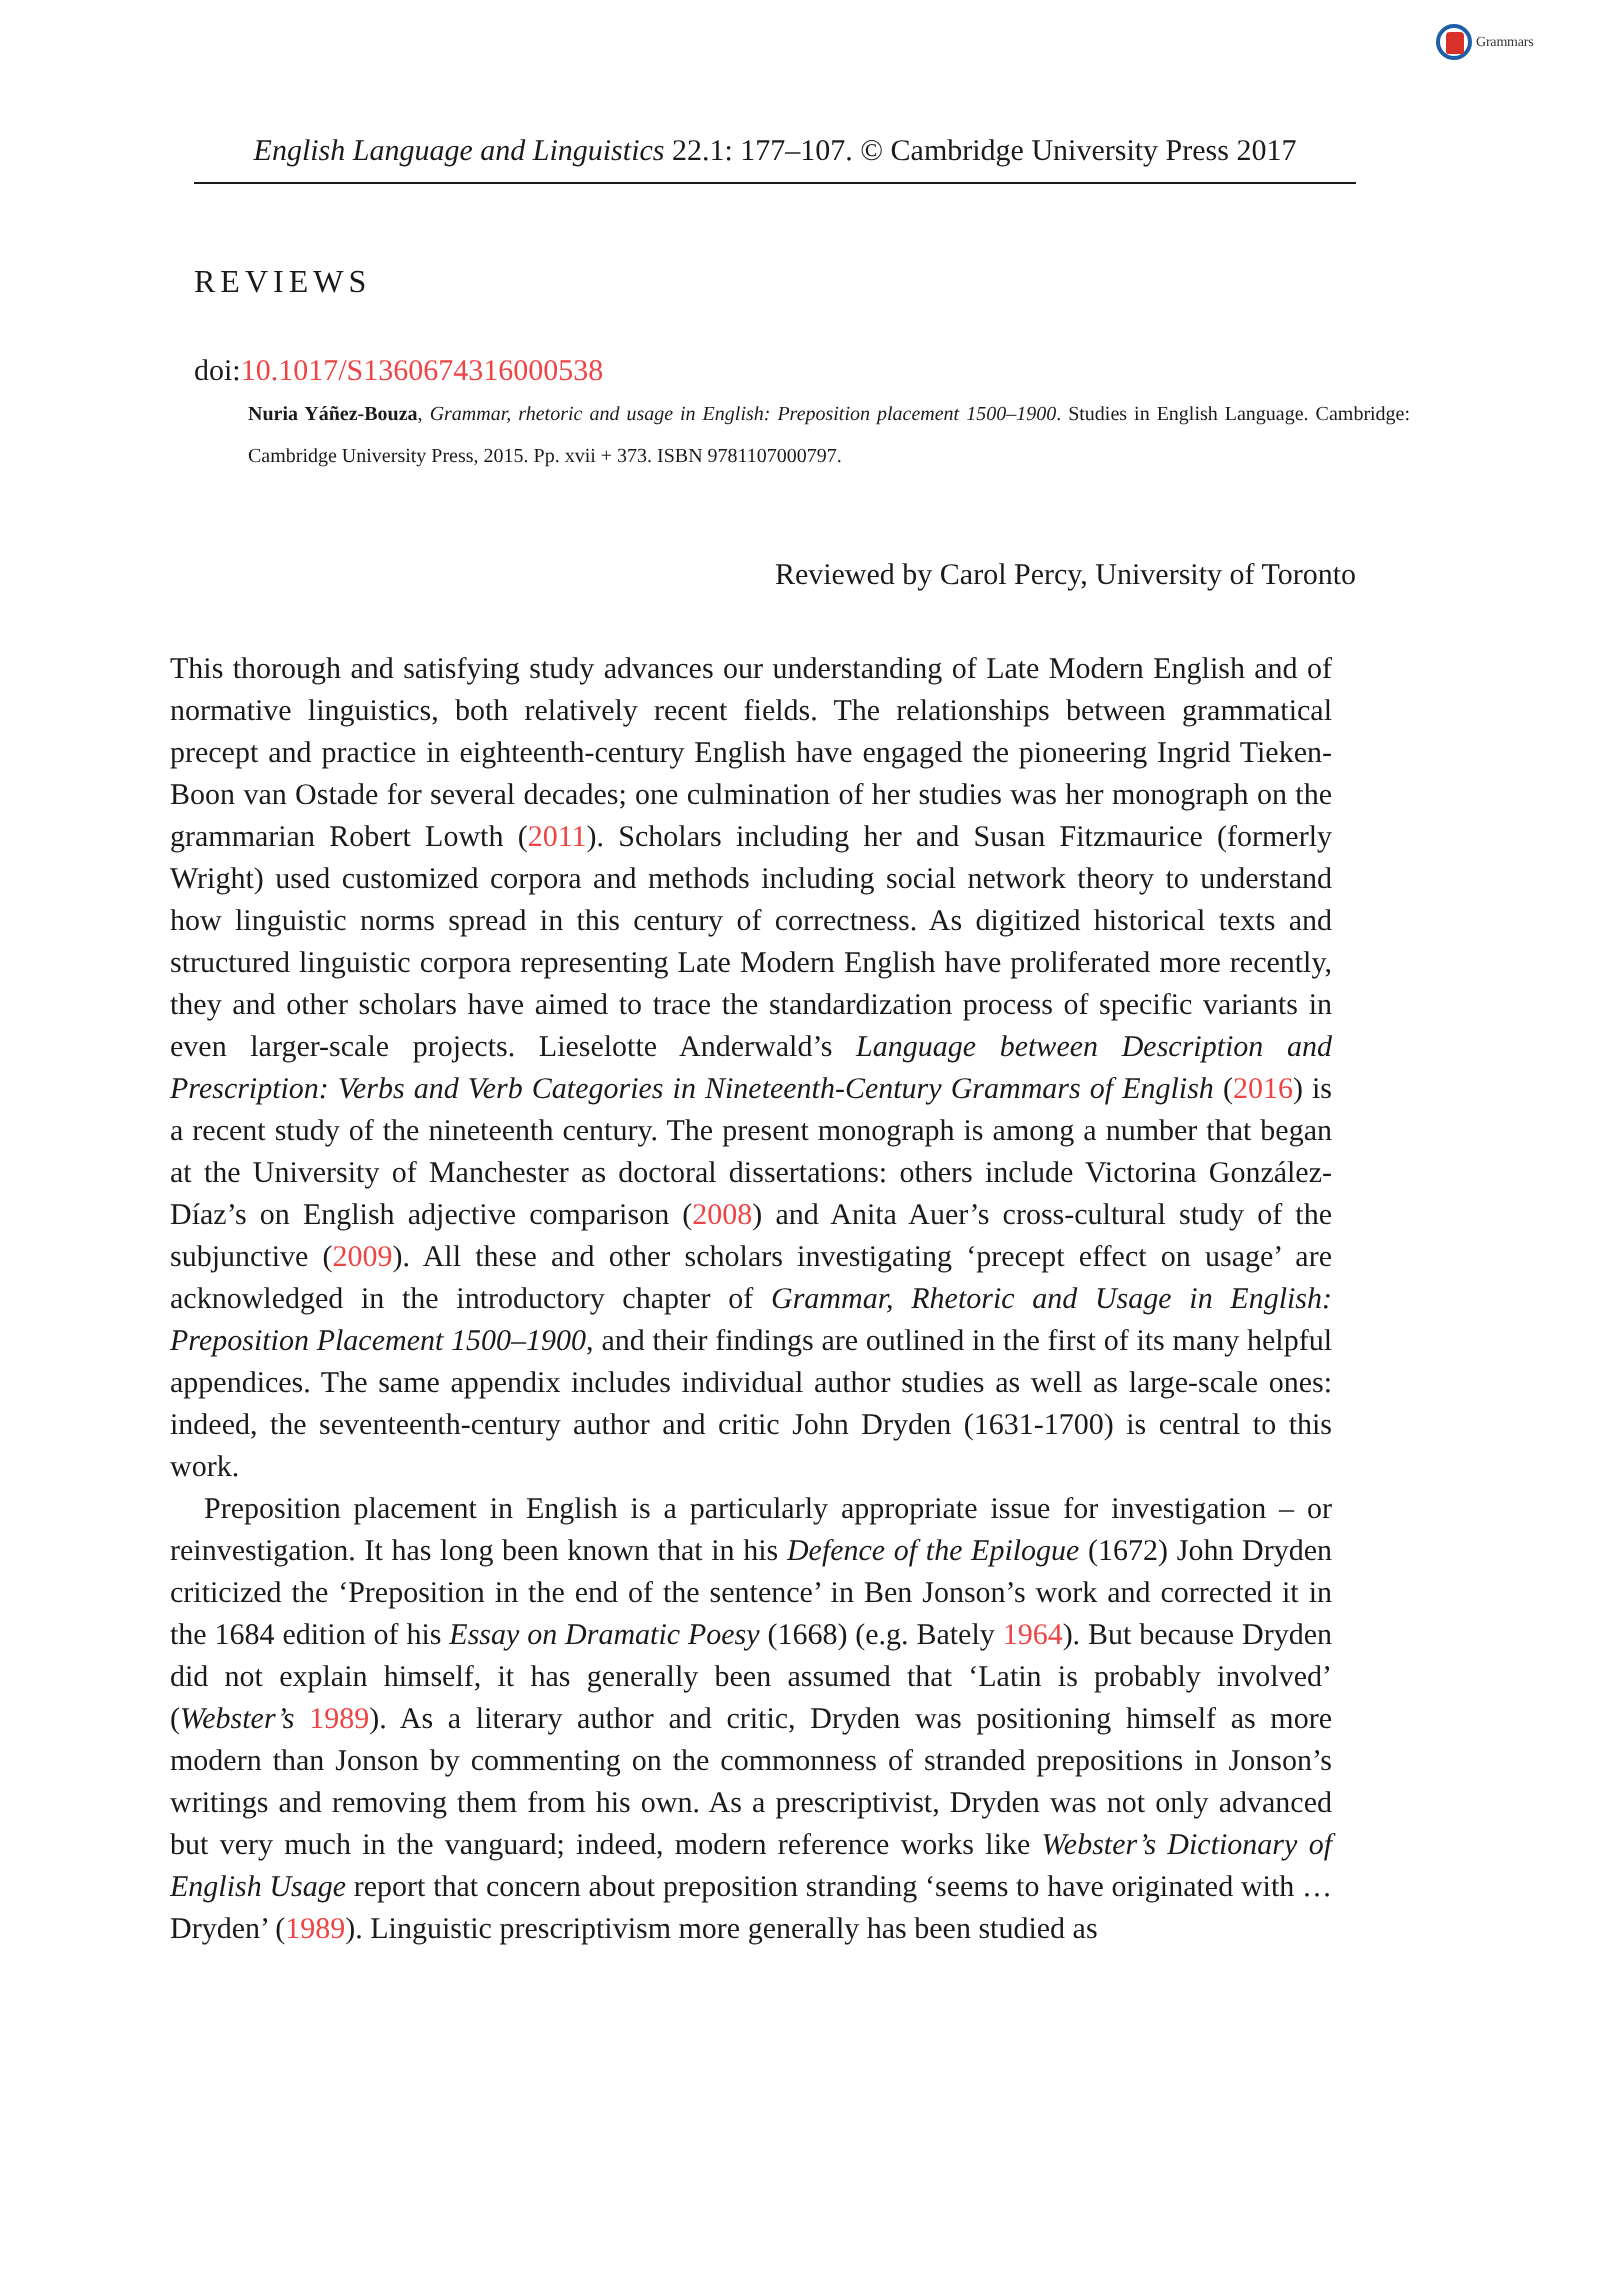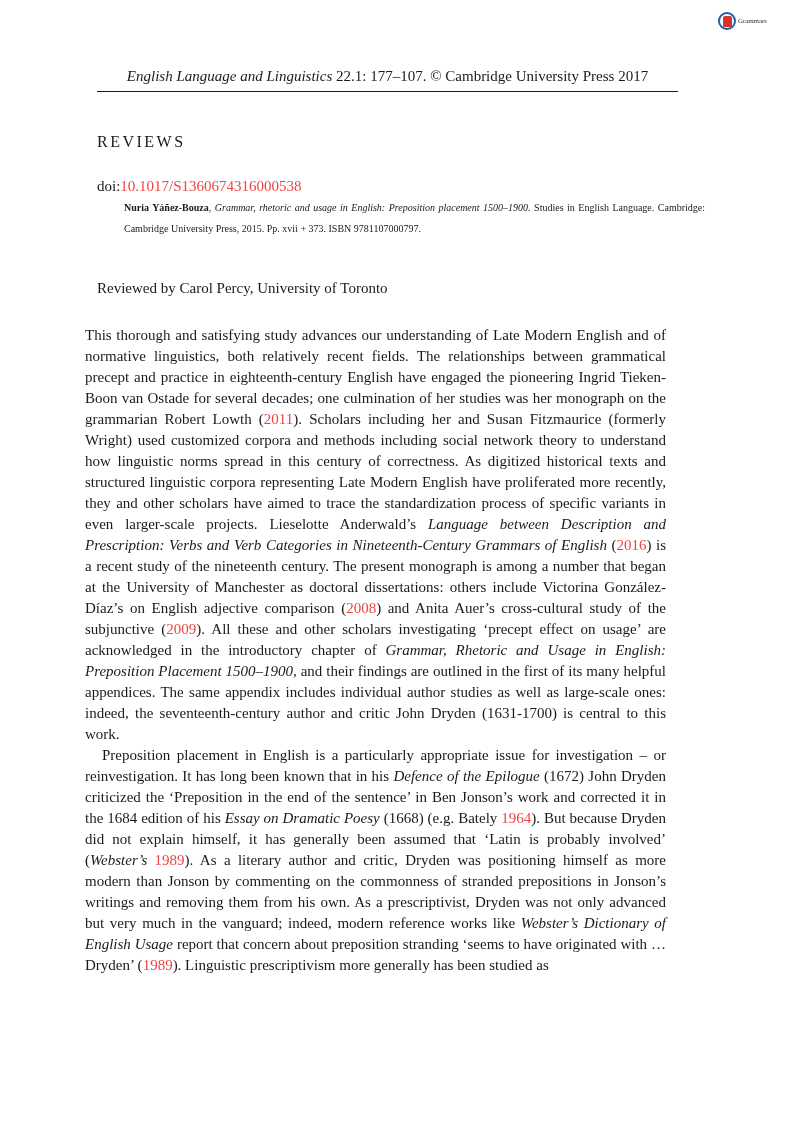--- a/index.html
+++ b/index.html
@@ -41,21 +41,21 @@
   .doi {
     position: absolute; left: 97px; top: 176px; font-size: 15px; line-height: 21px;
   }
   .link { color: #ef4444; }
   .citation {
     position: absolute; left: 97px; width: 581px; top: 197px;
     font-size: 10px; line-height: 21px; text-align: justify; margin-left: 27px;
   }
   .reviewer {
     position: absolute; left: 97px; width: 581px; top: 278px;
-    font-size: 15px; line-height: 21px; 
+    font-size: 15px; line-height: 21px; text-align: right;
   }
   .body-text {
     position: absolute; left: 85px; width: 581px; top: 325px;
     font-size: 15px; line-height: 21px; text-align: justify;
   }
   .body-text p { margin: 0; }
   .body-text p.indent { text-indent: 17px; }
   b { font-weight: bold; }
   i { font-style: italic; }
 </style>

